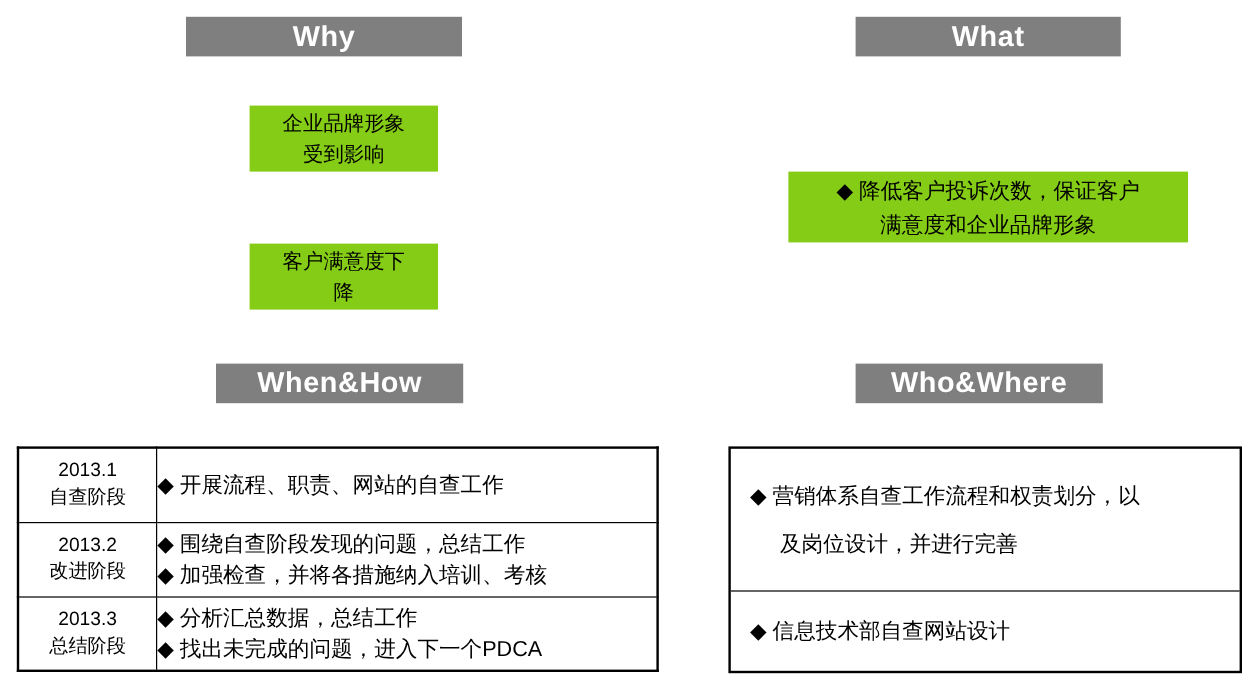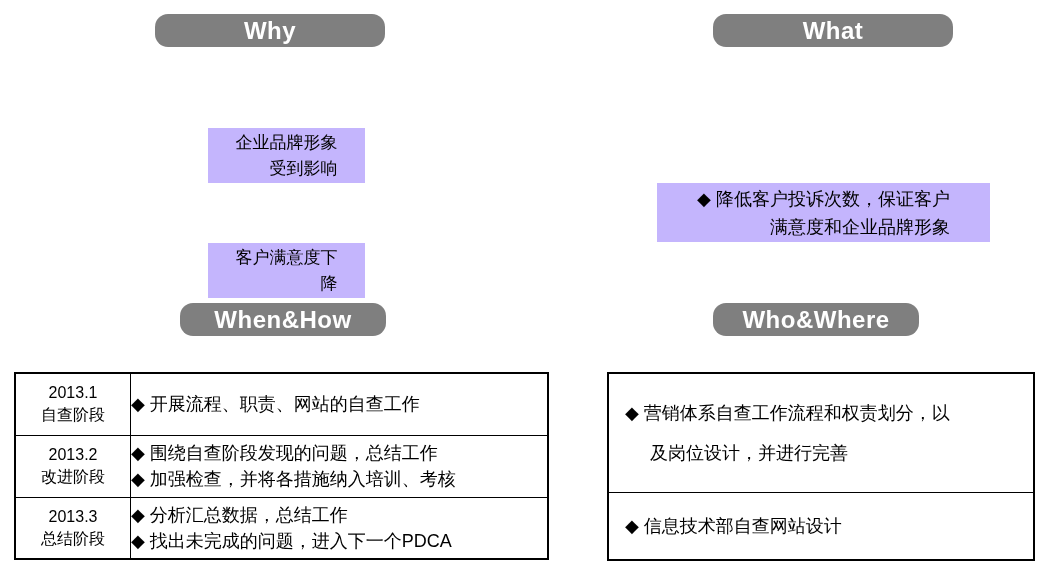--- a/index.html
+++ b/index.html
@@ -6,32 +6,31 @@
   .slide {
     position:relative; width:1049px; height:576px; background:#ffffff;
     font-family:"Liberation Sans","DejaVu Sans",sans-serif; color:#000000;
     overflow:hidden;
   }
   .hdr {
     position:absolute; background:#7f7f7f; color:#ffffff;
     font-weight:bold; font-size:24px;
     display:flex; align-items:center; justify-content:center;
     letter-spacing:0.5px;
-    border-radius:13px;
   }
   .hdr-why      { left:155px; top:14px;  width:230px; height:33px; }
-  .hdr-what     { left:713px; top:14px;  width:240px; height:33px; }
+  .hdr-what     { left:713px; top:14px;  width:221px; height:33px; }
   .hdr-whenhow  { left:180px; top:303px; width:206px; height:33px; }
   .hdr-whowhere { left:713px; top:303px; width:206px; height:33px; }
 
   .graybox {
-    position:absolute; background:#c4b5fd;
+    position:absolute; background:#84cc16;
     display:flex; align-items:center; justify-content:center;
-    text-align:right; white-space:pre-line;
-    font-size:17px; line-height:26px;margin-top:40px;
+    text-align:center; white-space:pre-line;
+    font-size:17px; line-height:26px;
   }
   .box-brand        { left:208px; top:88px;  width:157px; height:55px; }
   .box-satisfaction { left:208px; top:203px; width:157px; height:55px; }
   .box-goal         { left:657px; top:143px; width:333px; height:59px; font-size:18px; line-height:28px; }
 
   table.wh {
     position:absolute; left:14px; top:372px; width:535px;
     border-collapse:collapse; table-layout:fixed;
     border:2px solid #000;
   }

